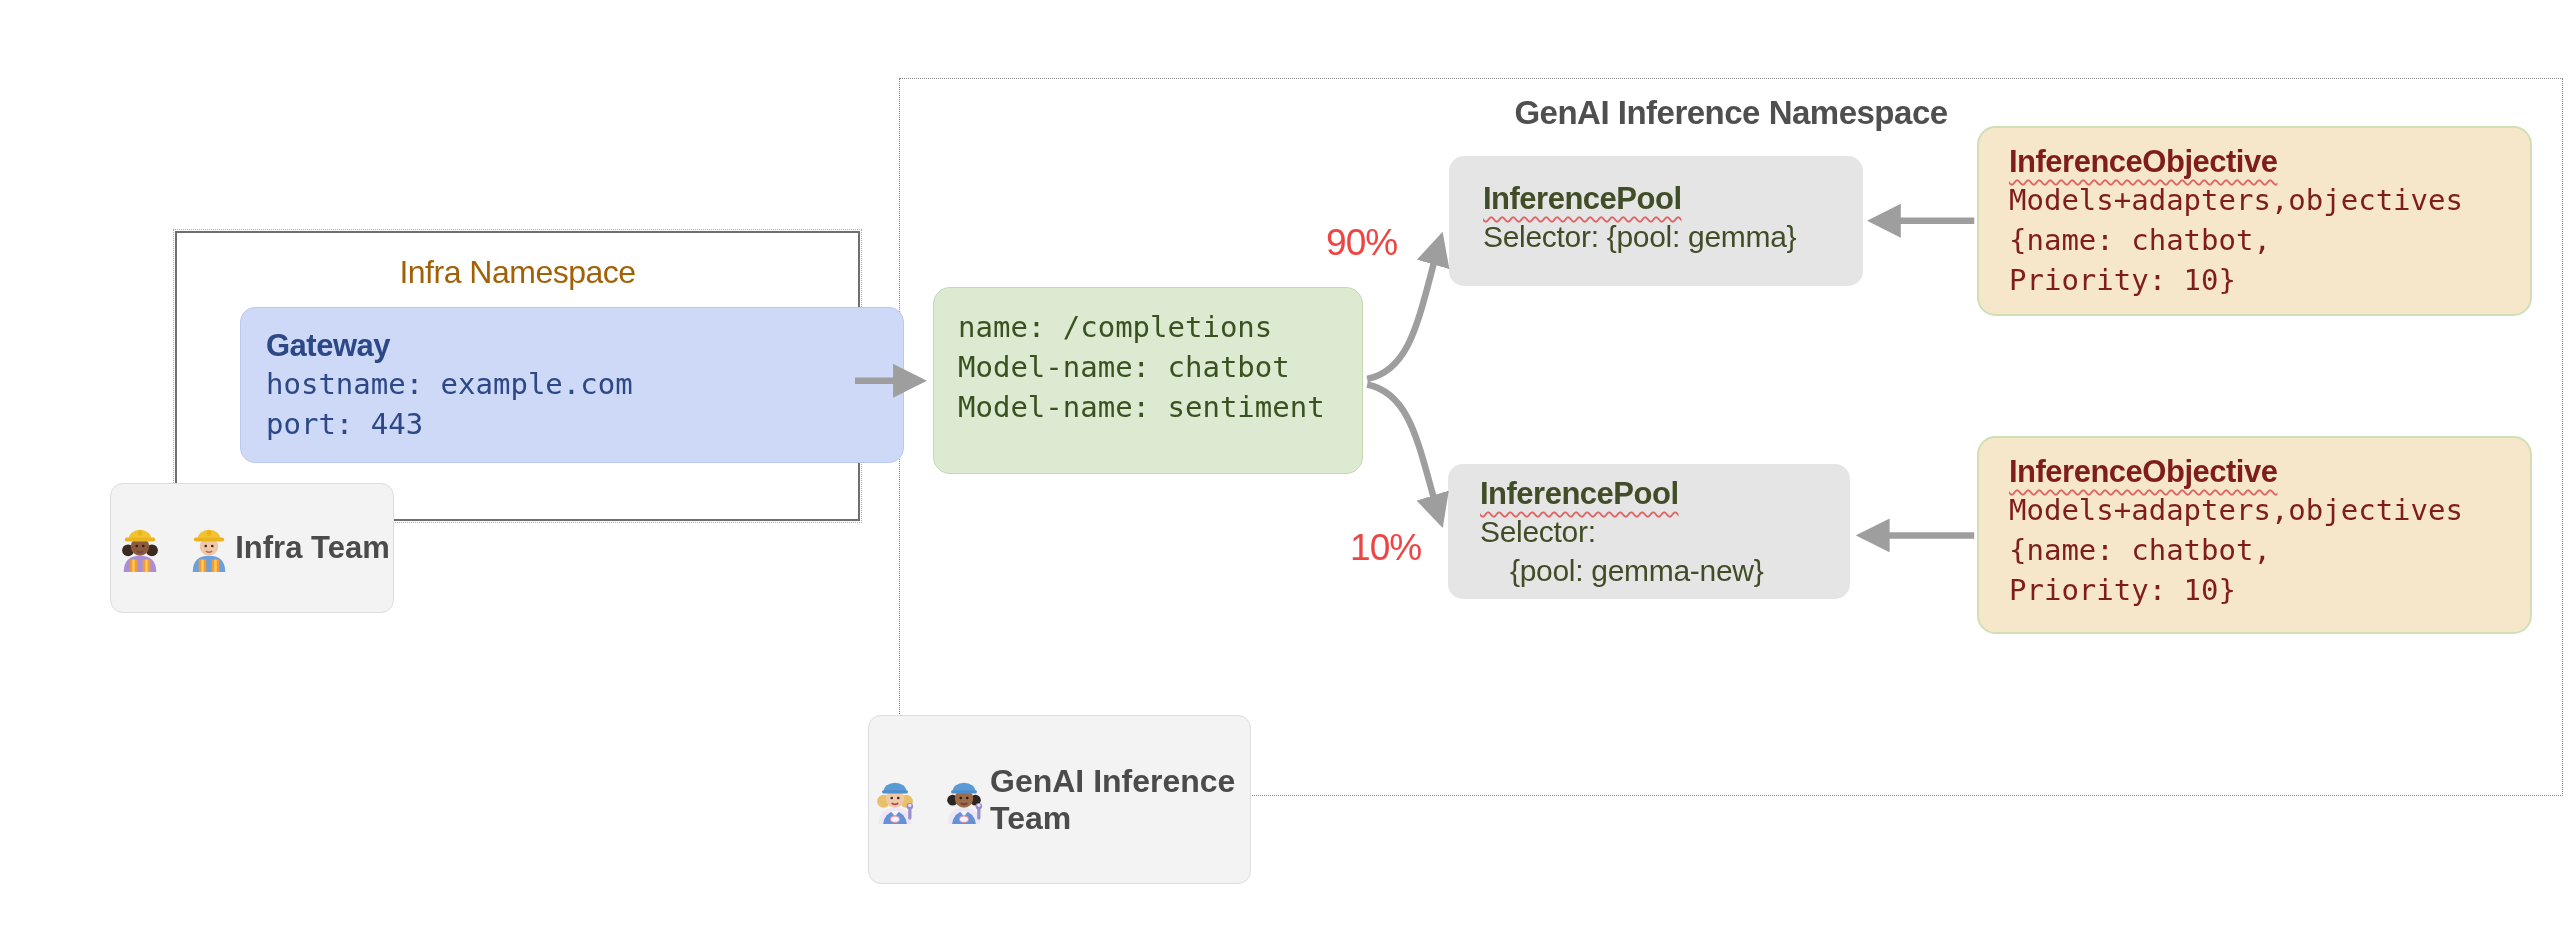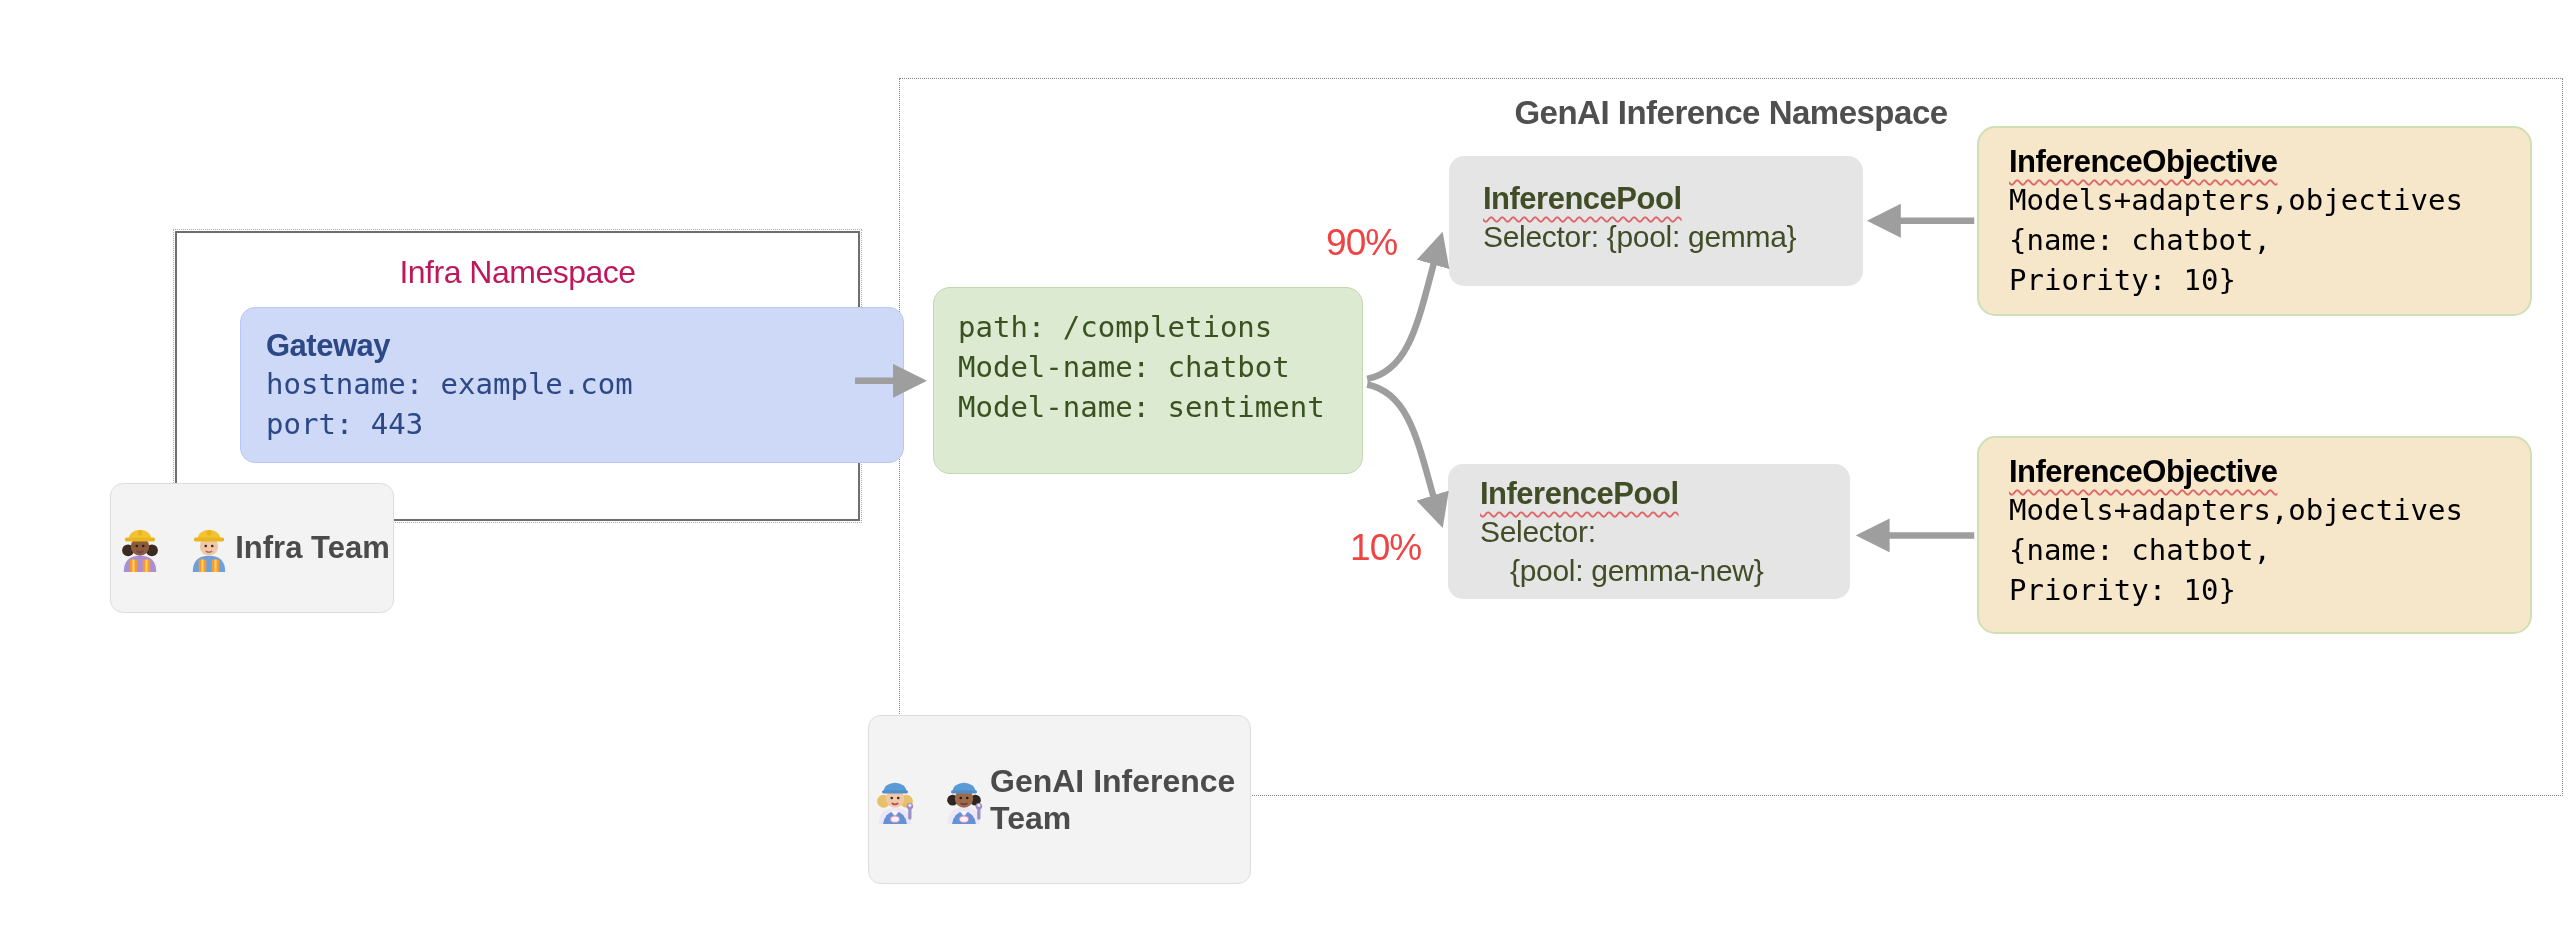--- a/index.html
+++ b/index.html
@@ -9,21 +9,21 @@
   }
   .abs{position:absolute;}
   
   .infra-frame{
     left:175px;top:231px;width:681px;height:286px;
     border:2.8px solid #6e6e6e;outline:1.9px dotted #ababab;outline-offset:1.9px;
     z-index:1;background:transparent;
   }
   .infra-frame-title{
     width:100%;text-align:center;margin-top:20.5px;
-    font-size:32px;font-weight:400;color:#be185d;letter-spacing:-0.5px;
+    font-size:32px;font-weight:400;color:#a16207;letter-spacing:-0.5px;
   }
   .genai-frame{
     left:899px;top:78px;width:1662px;height:716px;
     border:1.9px dotted #858585;z-index:0;background:transparent;
   }
   .genai-frame-title{
     width:100%;text-align:center;margin-top:15px;
     font-size:33px;font-weight:700;color:#4f4f4f;letter-spacing:-0.5px;
   }
   
@@ -43,21 +43,21 @@
   .httproute{
     left:933px;top:287px;width:430px;height:187px;
     background:#dcead2;border:1.9px solid #c3d7b0;border-radius:17px;
     color:#3a5220;padding:18.6px 0 0 24px;
   }
   .pool{background:#e5e5e5;border:none;border-radius:15px;color:#414d26;}
   .pool-top{left:1449px;top:156px;width:414px;height:130px;padding:24px 0 0 34px;}
   .pool-bottom{left:1448px;top:464px;width:402px;height:135px;padding:11.2px 0 0 32px;}
   .pool .indent{padding-left:30px;}
   .objective{
-    background:#f6e7ca;border:2.8px solid #cfe0b4;border-radius:18.6px;color:#000000;
+    background:#f6e7ca;border:2.8px solid #cfe0b4;border-radius:18.6px;color:#7f1d1d;
     width:555px;padding:15px 0 0 30px;
   }
   .obj-top{left:1977px;top:126px;height:190px;}
   .obj-bottom{left:1977px;top:436px;height:198px;}
   
   .teamcard{
     z-index:5;background:#f3f3f4;border:1.9px solid #dddde0;border-radius:13px;
     display:flex;flex-direction:row;align-items:center;justify-content:center;
     color:#4b4b4b;font-weight:700;
   }
@@ -84,21 +84,21 @@
     <div class="title">Gateway</div>
     <div class="mono">hostname: example.com</div>
     <div class="mono">port: 443</div>
   </div>
 
   <div class="abs genai-frame">
     <div class="genai-frame-title">GenAI Inference Namespace</div>
   </div>
 
   <div class="abs resbox httproute">
-    <div class="mono">path: /completions</div>
+    <div class="mono">name: /completions</div>
     <div class="mono">Model-name: chatbot</div>
     <div class="mono">Model-name: sentiment</div>
   </div>
 
   <div class="abs resbox pool pool-top">
     <div class="title"><span class="squiggle">InferencePool</span></div>
     <div class="sansline">Selector: {pool: gemma}</div>
   </div>
 
   <div class="abs resbox objective obj-top">

